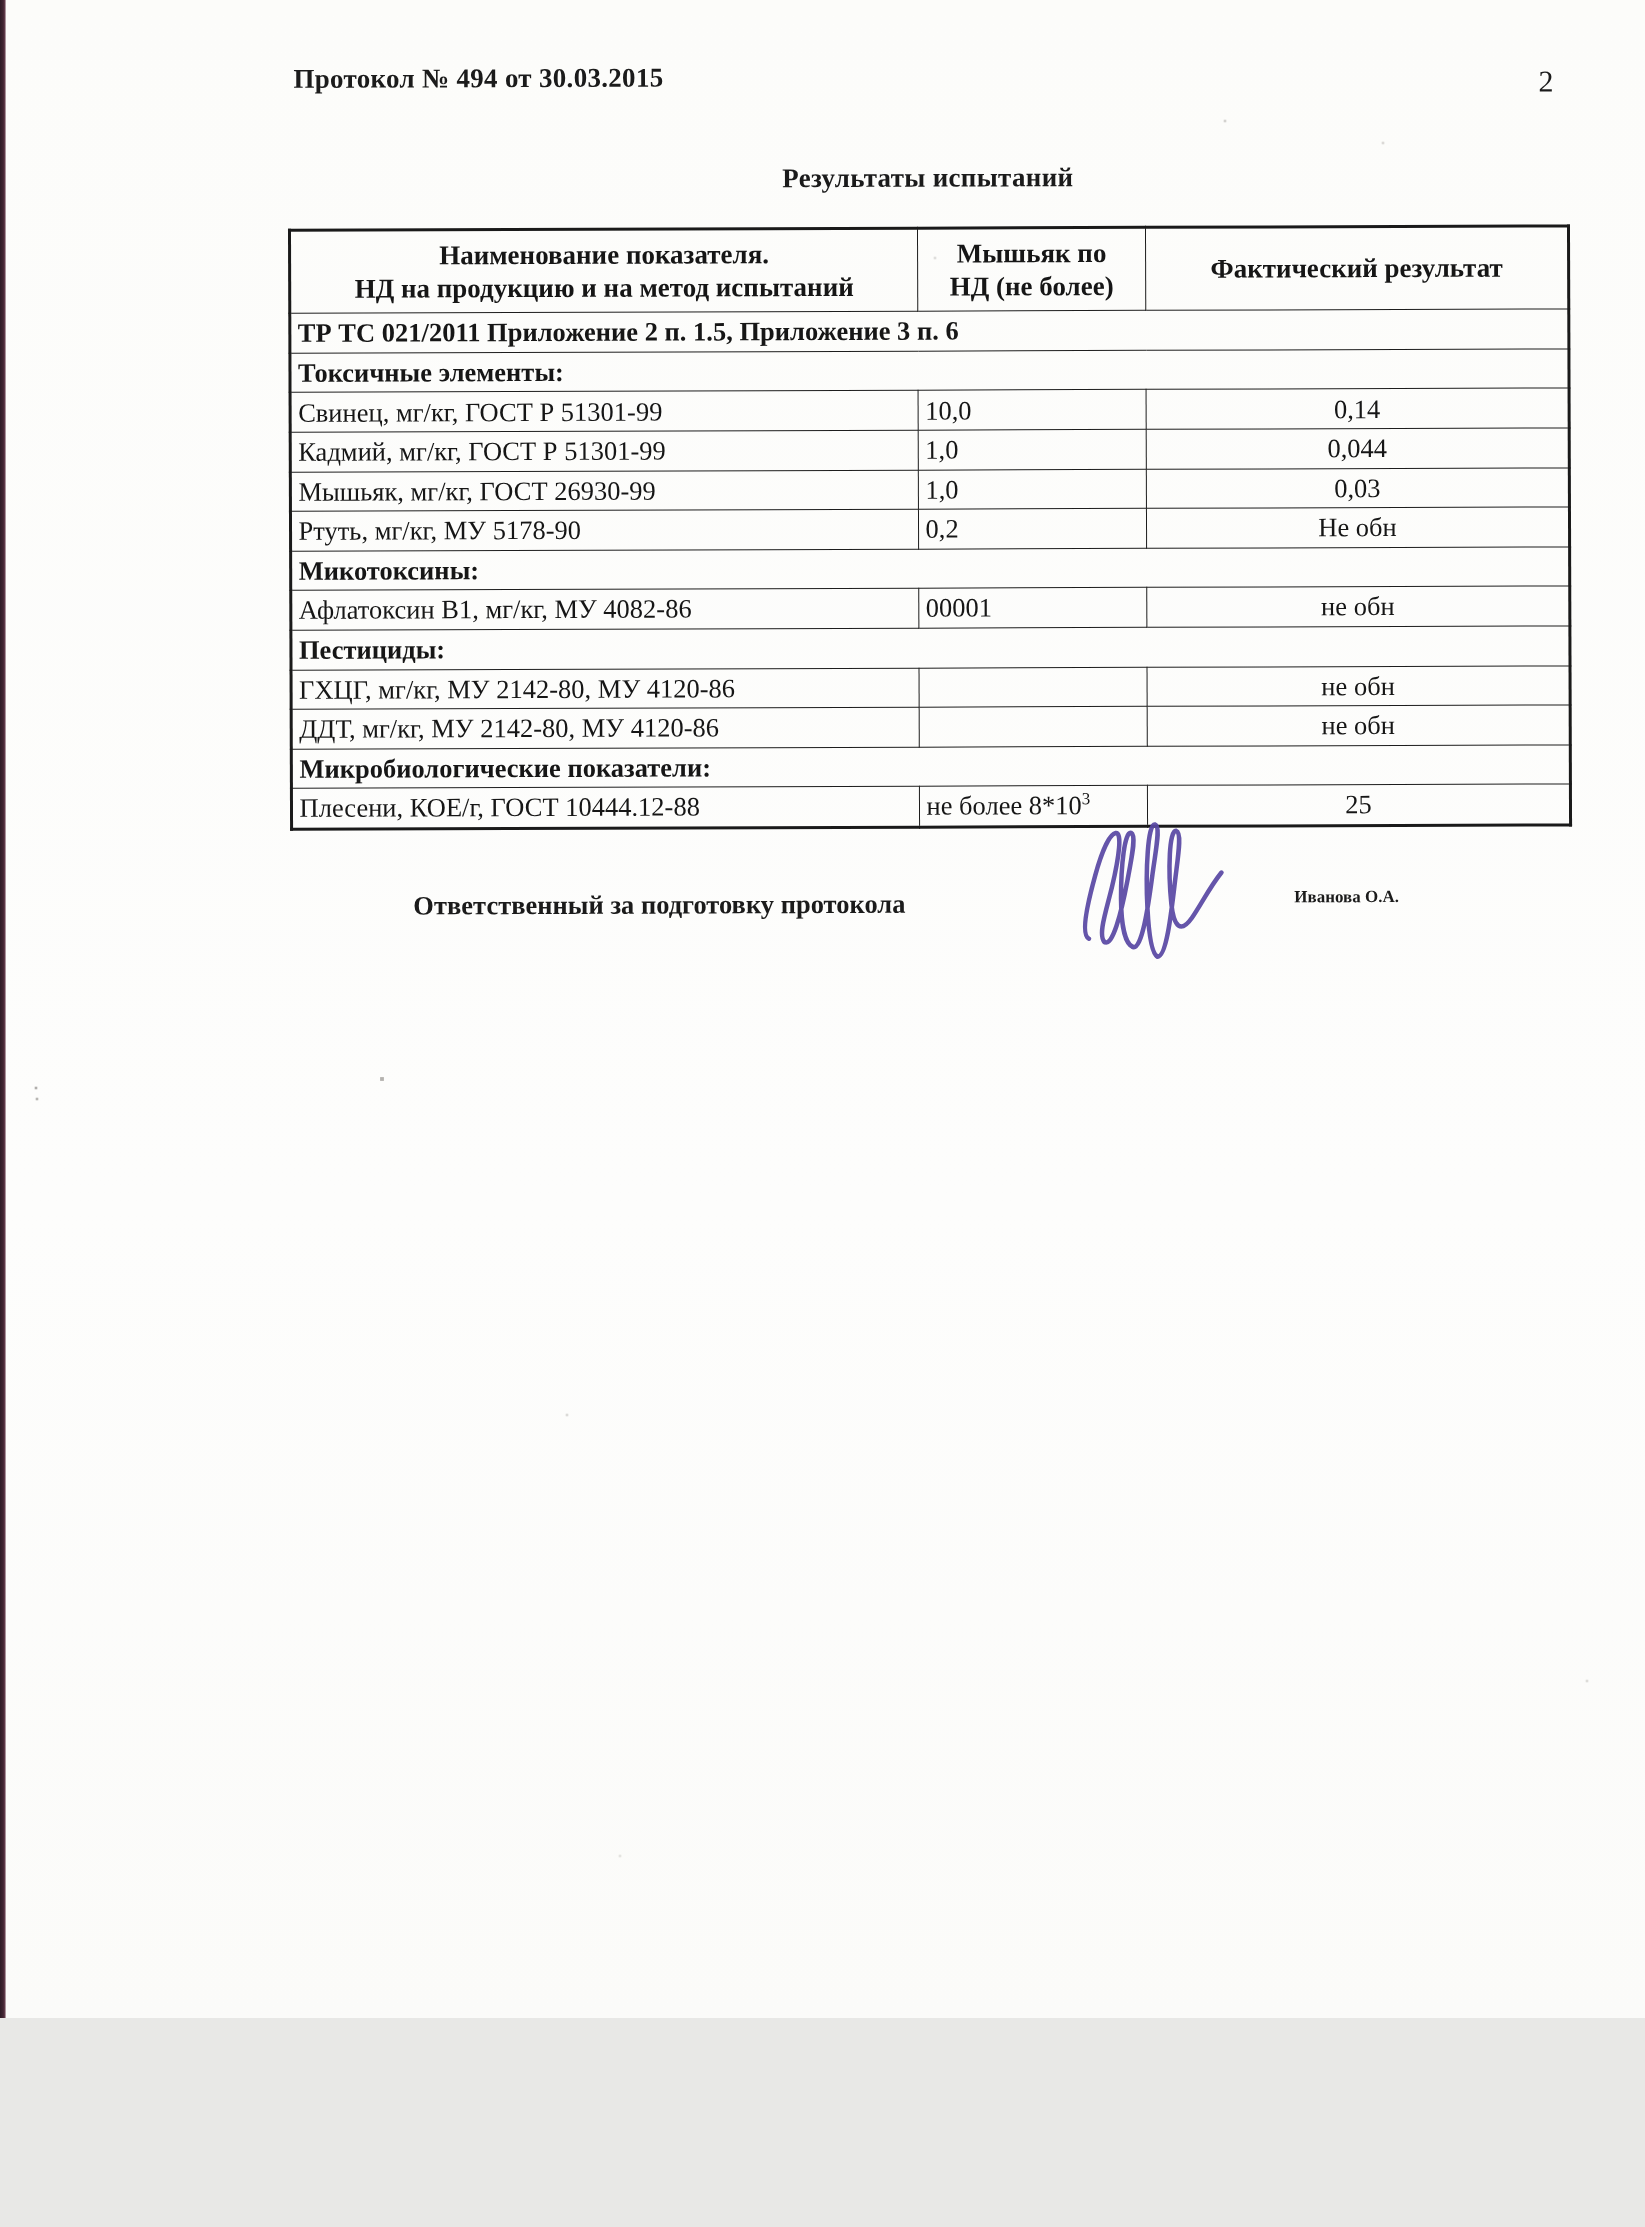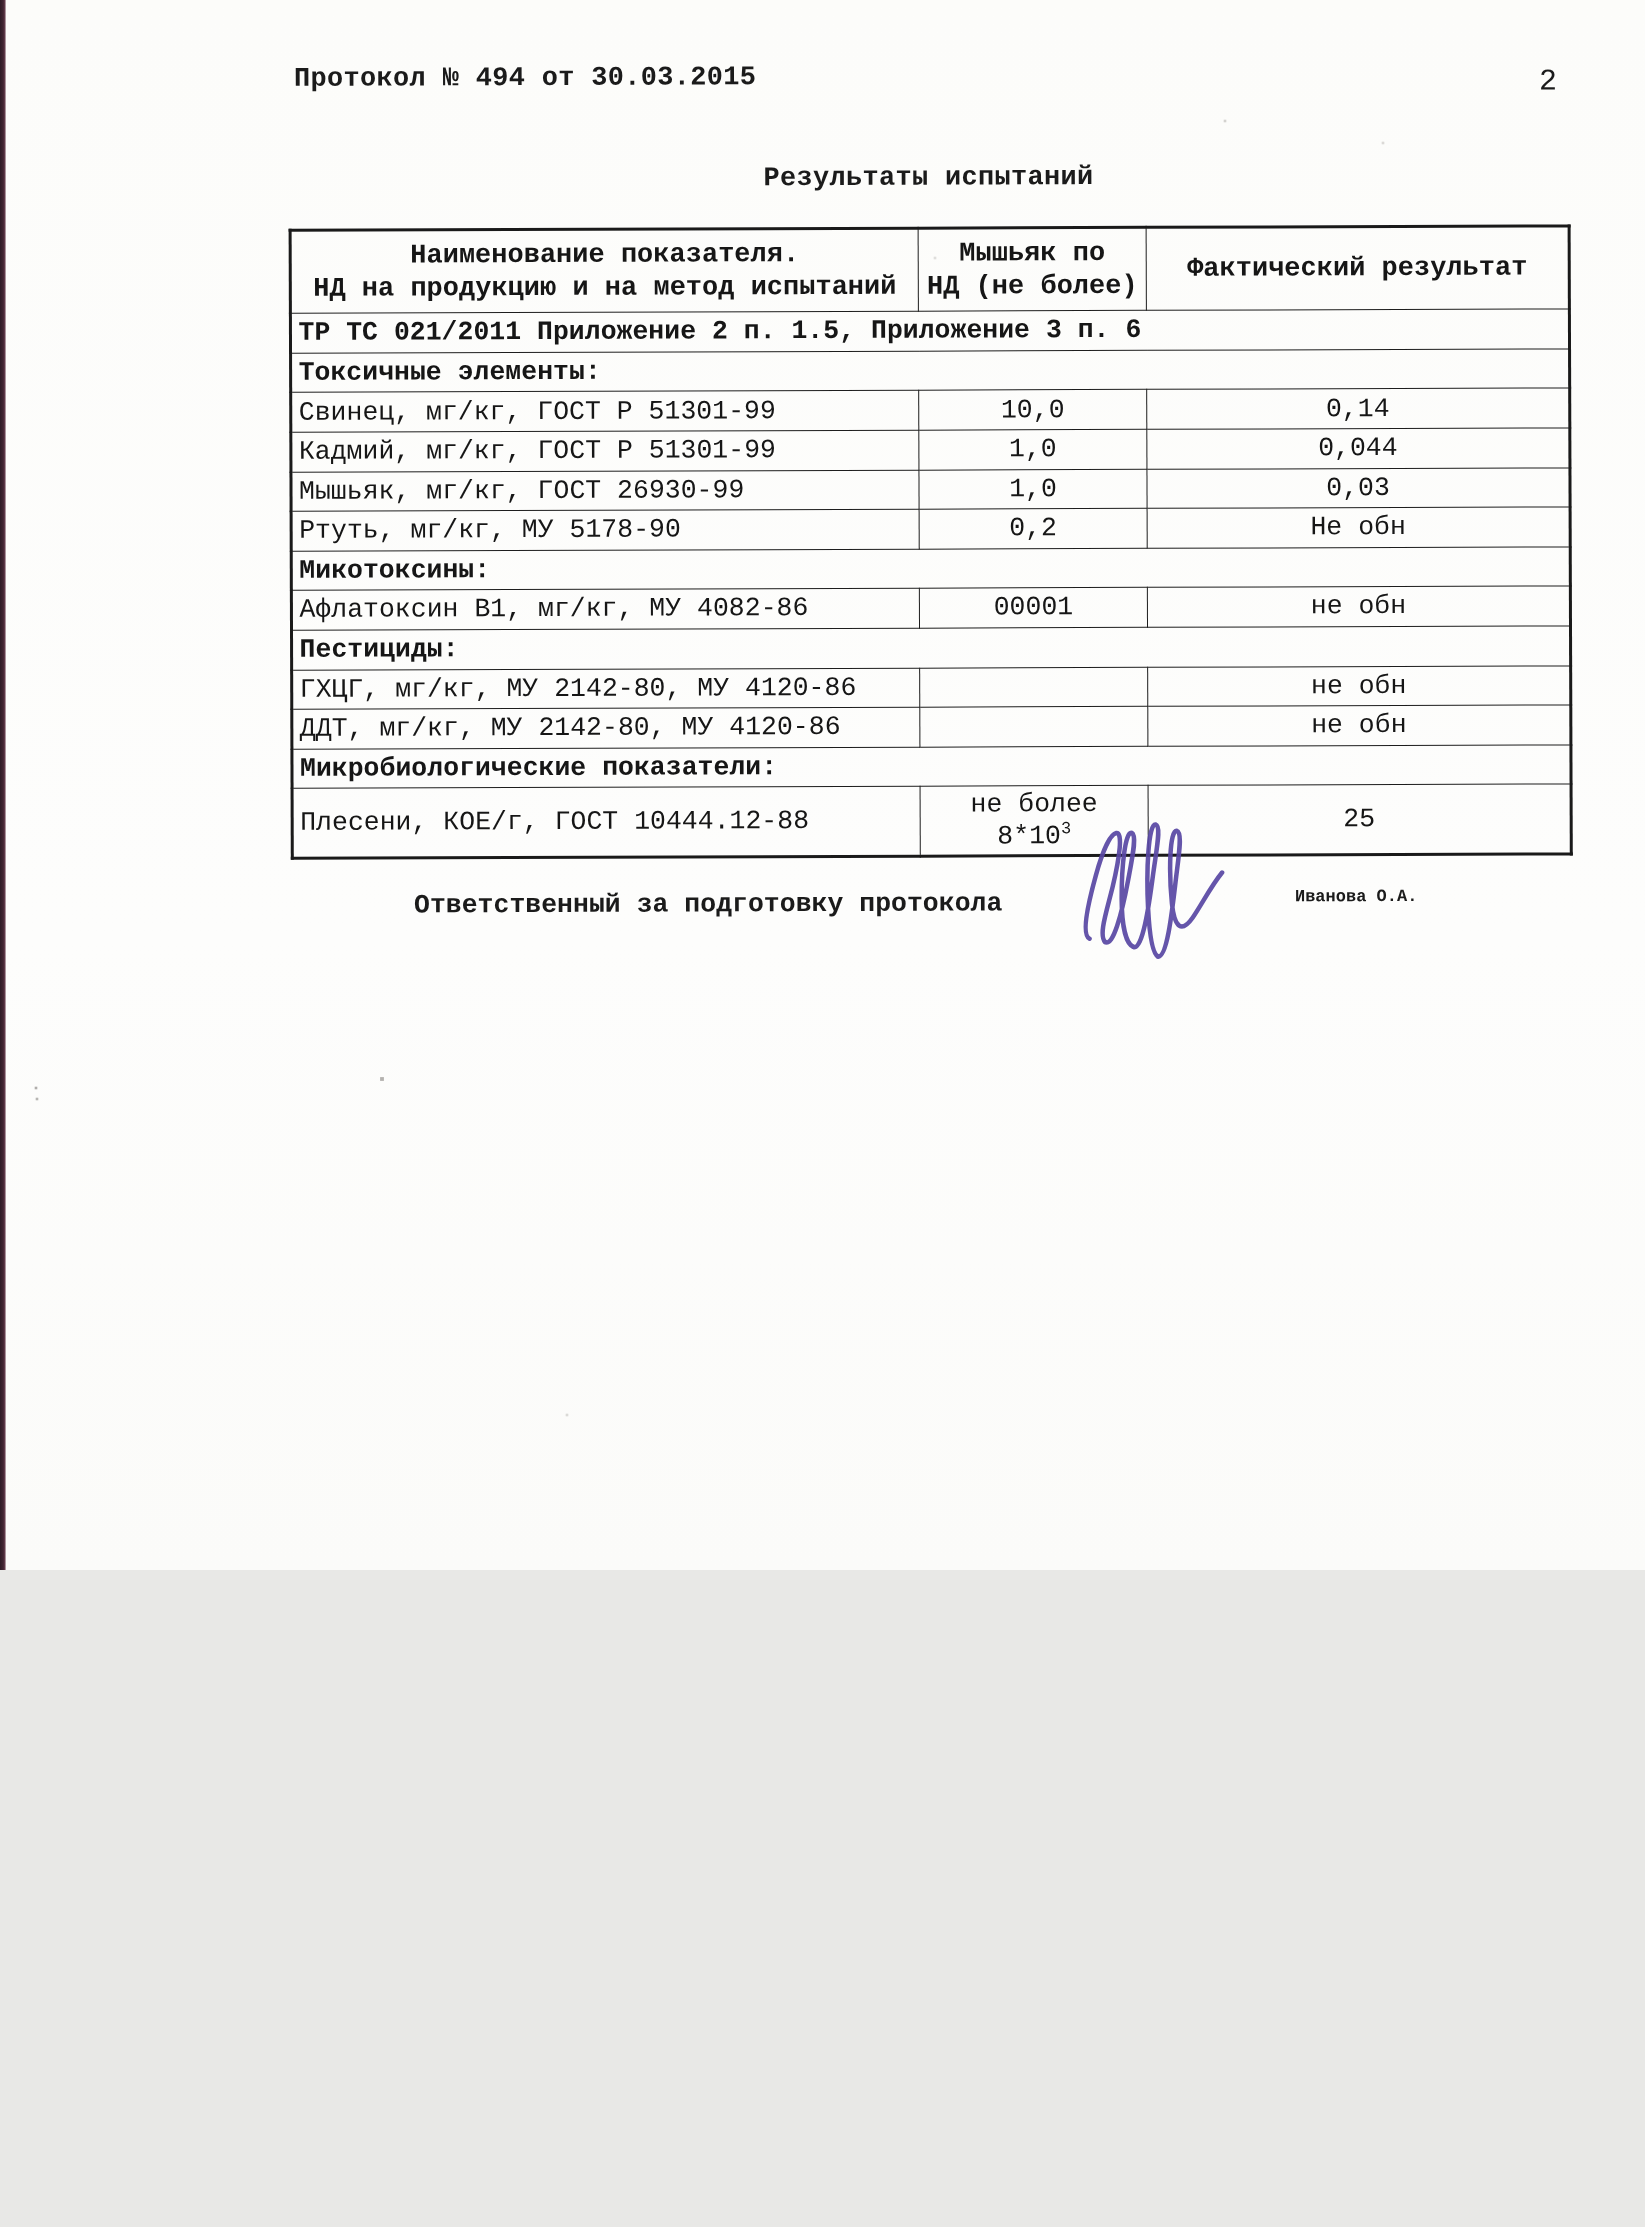--- a/index.html
+++ b/index.html
@@ -1,21 +1,21 @@
 <!DOCTYPE html>
 <html lang="ru" style="font-size:10.3px"><head>
 <meta charset="utf-8">
 <style>
   html,body{margin:0;padding:0;background:#e8e8e6;}
   .page{
     position:relative;
-    width:1646px;height:1570px;
+    width:1646px;height:2018px;
     background:linear-gradient(180deg,#fcfcfa 0%, #fdfdfc 60%, #fbfbf9 100%);
     overflow:hidden;
-    font-family:Liberation Mono, monospace;
+    font-family:Liberation Serif, serif;
     color:#1b1b1b;
   }
   
   .scan-edge{
     position:absolute;left:0;top:0;width:5.8px;height:2227px;
     background:linear-gradient(90deg,#2e1b26 0%,#432633 55%,#6b4152 85%,rgba(107,65,82,0) 100%);
   }
   .scan-content{position:absolute;inset:0;transform:rotate(-0.2deg);transform-origin:50% 40%;}
 
   .doc-header{
@@ -46,21 +46,21 @@
     padding:1.3px 6.5px;
     vertical-align:middle;
     line-height:1.22;
   }
   table.results{border:3.2px solid #1a1a1a;}
   table.results thead th{
     height:76px;font-size:27px;font-weight:bold;text-align:center;padding:2.6px 5.2px;
   }
   table.results tbody td{height:36px;}
   td.name-cell{text-align:left;padding-left:10.3px;font-weight:normal;}
-  td.norm-cell{text-align:center;}
+  td.norm-cell{text-align:left;}
   td.result-cell{text-align:center;}
   td.section-cell{text-align:left;padding-left:10.3px;font-weight:bold;border-bottom-width:2.6px;}
   table.results sup{font-size:17px;line-height:0;}
 
   .sig-label{
     position:absolute;left:413px;top:889px;
     font-size:26.5px;font-weight:bold;white-space:nowrap;
   }
   .sig-name{
     position:absolute;left:1294px;top:889px;

